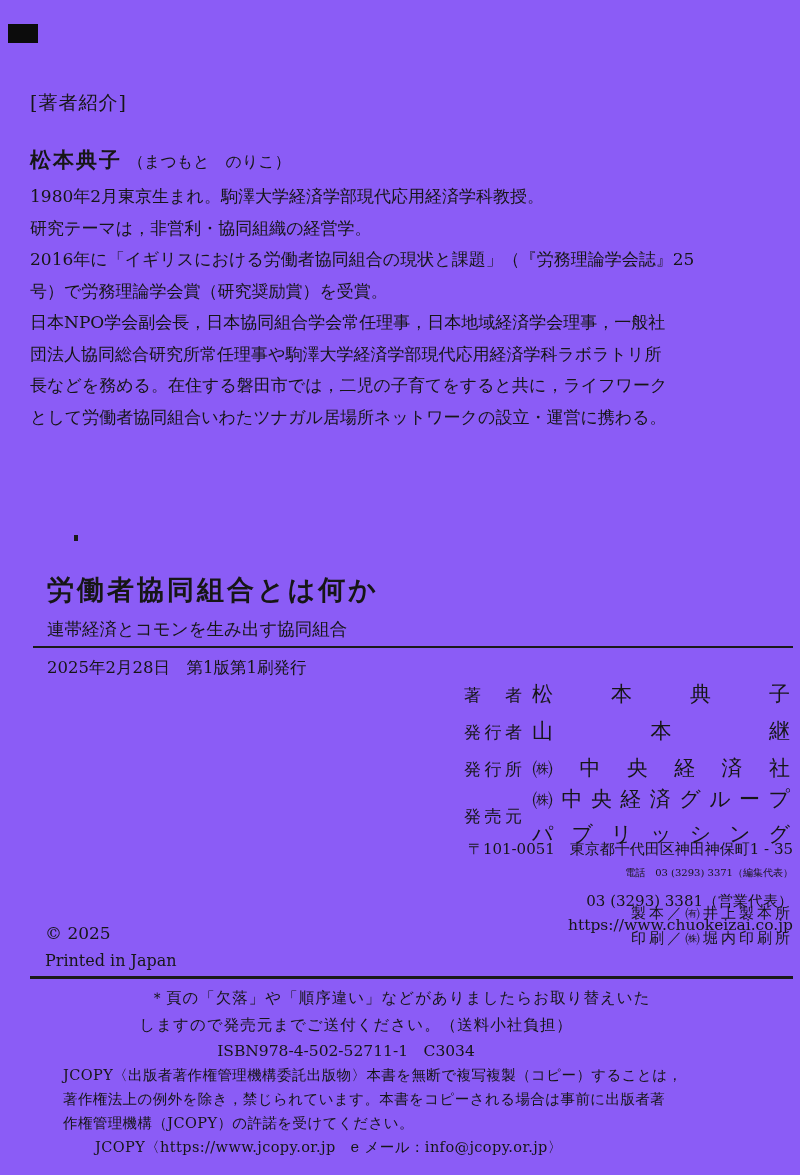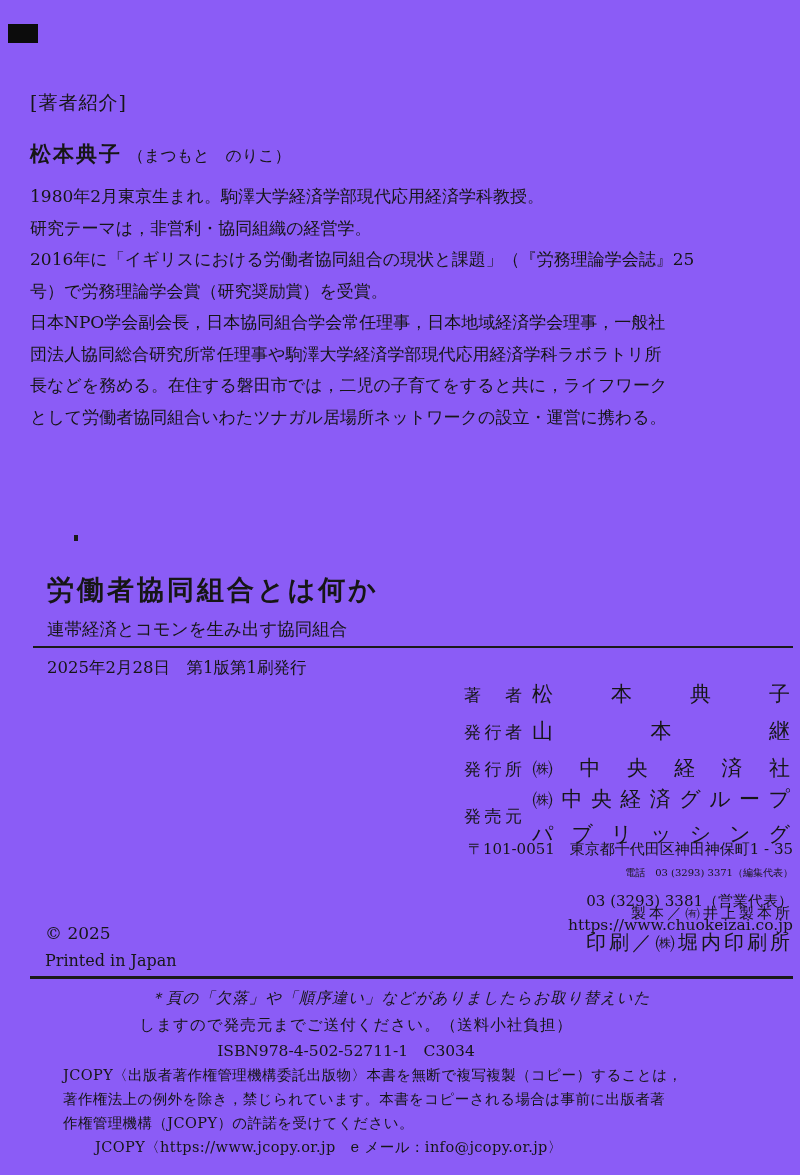--- a/index.html
+++ b/index.html
@@ -11,21 +11,21 @@
     color:#161616;
     font-family:"DejaVu Serif","Liberation Serif",serif;
     overflow:hidden;
   }
   .abs { position:absolute; }
 
   .corner-mark { left:8px; top:24px; width:30px; height:19px; background:#0c0c0c; }
   .page-speck  { left:74px; top:535px; width:4px; height:6px; background:#1a1a1a; }
 
   .intro-header { left:30px; top:90px; font-size:19px; letter-spacing:1px; }
-  .author-line  { left:30px; top:140px; }
+  .author-line  { left:30px; top:146px; }
   .author-name  { font-size:21px; font-weight:bold; letter-spacing:2px; }
   .author-reading { font-size:16px; margin-left:6px; }
   .bio { left:30px; top:181px; width:752px; font-size:17px; line-height:31.5px; }
 
   .book-title    { left:47px; top:572px; font-size:27px; font-weight:bold; letter-spacing:3px; }
   .book-subtitle { left:47px; top:617px; font-size:17.5px; font-family:"DejaVu Sans","Liberation Sans",sans-serif; }
   .rule-top    { left:33px; top:646px; width:760px; height:2px; background:#1a1a1a; }
   .rule-bottom { left:30px; top:976px; width:763px; height:3px; background:#1a1a1a; }
 
   .edition-date { left:47px; top:657px; font-size:16.5px; }
@@ -45,24 +45,24 @@
   .pub-line2 { font-size:21px; display:flex; justify-content:space-between; margin-top:7px; }
 
   .r-align { right:7px; text-align:right; }
   .addr  { top:840px; font-size:15px; }
   .tel1  { top:866px; font-size:10px; }
   .tel2  { top:892px; font-size:15px; }
   .url   { top:916px; font-size:15.5px; }
 
   .copyright { left:45px; top:923px; font-size:17px; }
   .printed   { left:45px; top:951px; font-size:16px; }
-  .printer   { top:929px; font-size:20px; letter-spacing:3px; }
+  .printer   { top:929px; font-size:15px; letter-spacing:3px; }
   .binder    { top:904px; font-size:15px; letter-spacing:3px; }
 
-  .notice1 { left:0; top:988px;  width:800px; text-align:center; font-size:15.5px; letter-spacing:1px;font-style:italic; }
+  .notice1 { left:0; top:988px;  width:800px; text-align:center; font-size:15.5px; letter-spacing:1px; }
   .notice2 { left:0; top:1015px; width:712px; text-align:center; font-size:15.5px; letter-spacing:1px; }
   .isbn    { left:0; top:1041px; width:692px; text-align:center; font-size:15.5px; }
 
   .jcopy { left:63px; top:1063px; width:672px; font-size:14.5px; line-height:24px; letter-spacing:0.4px; }
   .jcopy-last { padding-left:32px; }
 </style>
 </head>
 <body>
 
 <div class="page">

